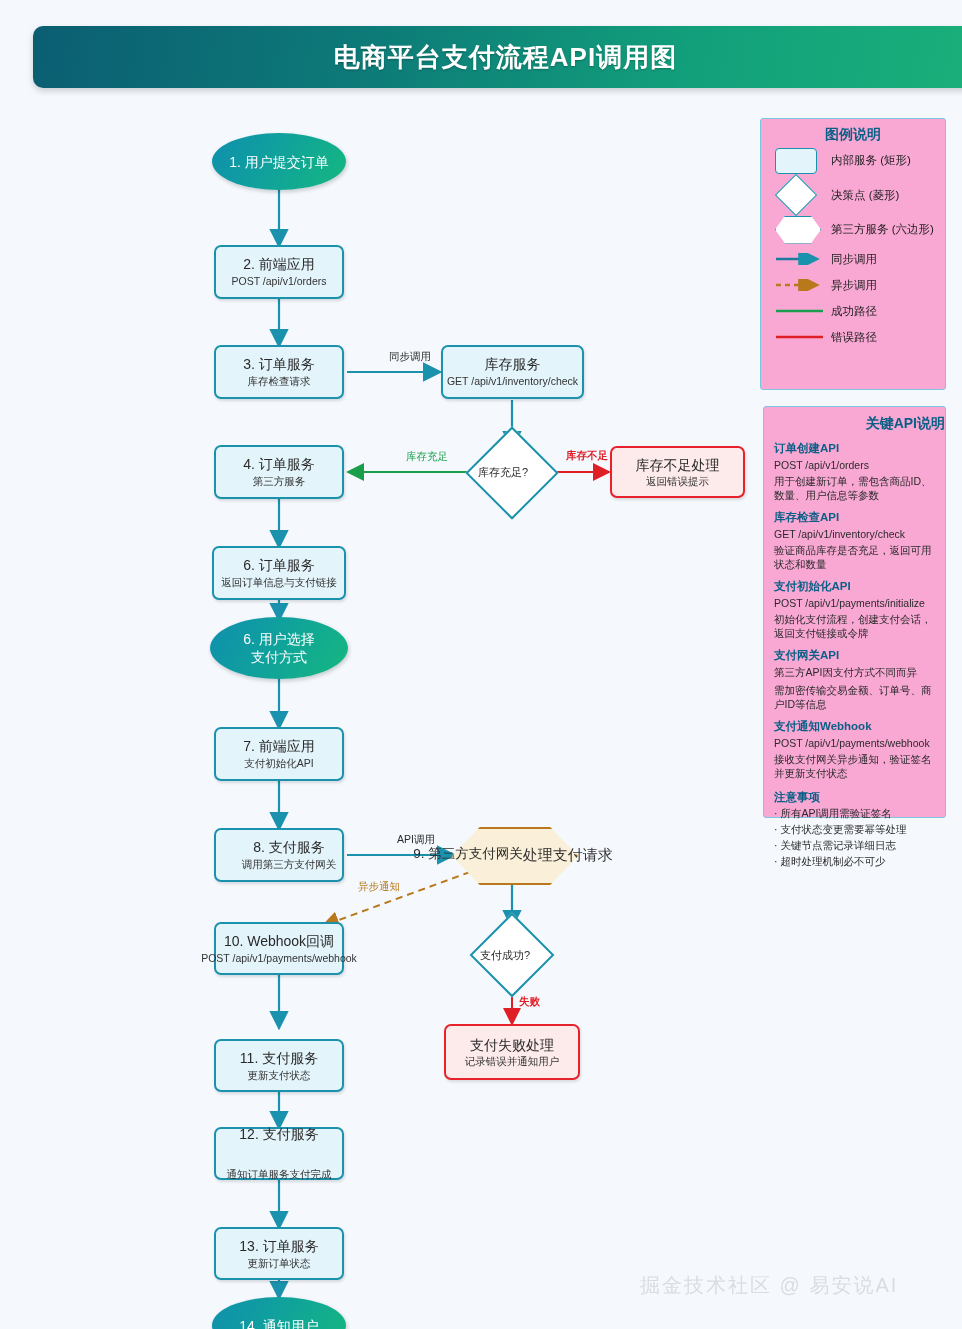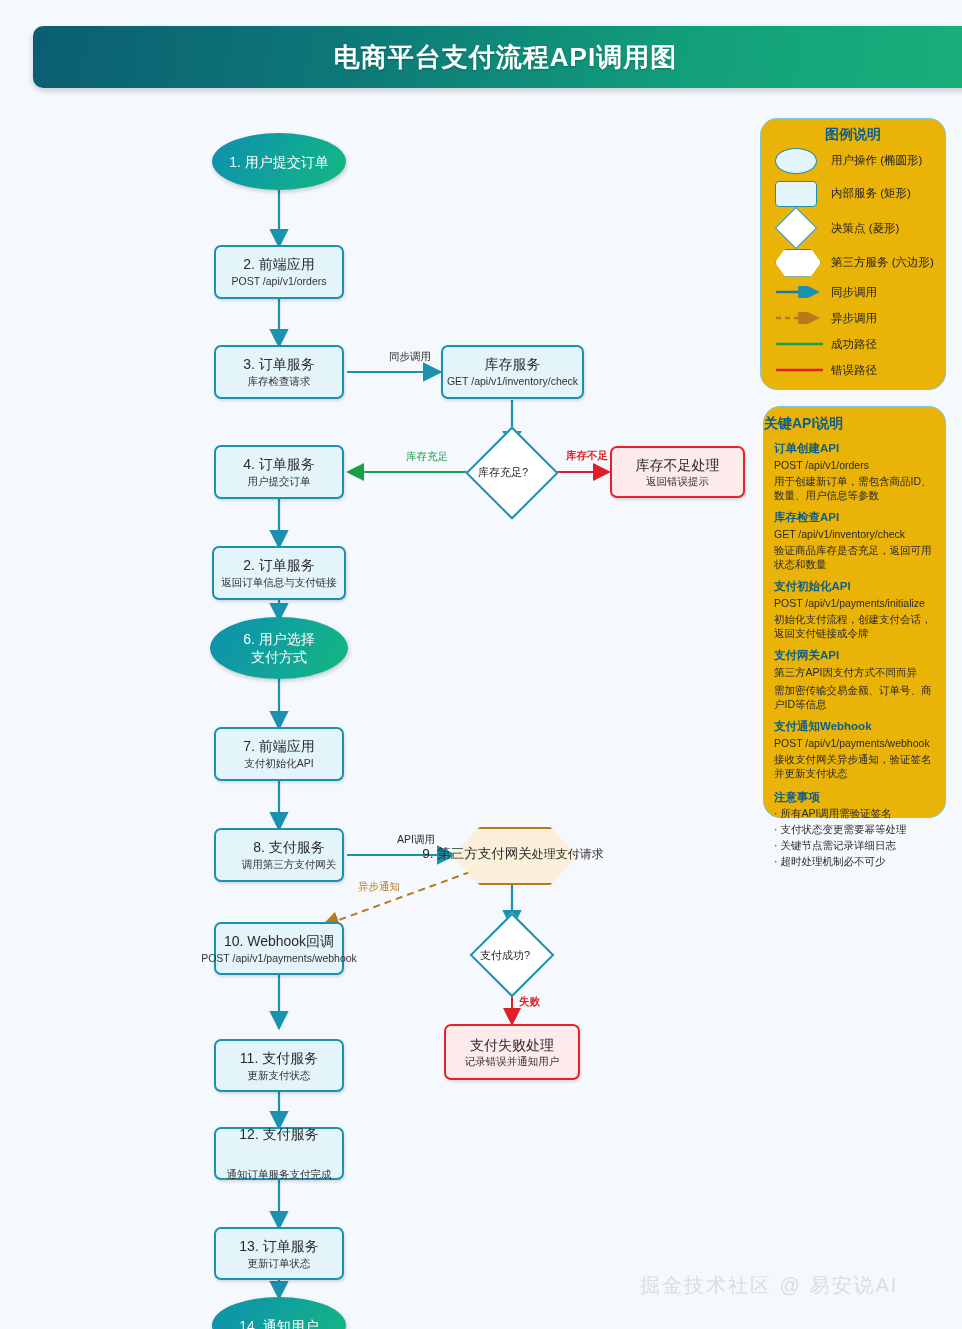--- a/index.html
+++ b/index.html
@@ -59,51 +59,51 @@
   .hexnode .hx{
     width:100%;height:100%;
     background:#faefd8;border:2px solid #b8791d;
     clip-path:polygon(22% 0%,78% 0%,100% 50%,78% 100%,22% 100%,0% 50%);
   }
   .hexnode .htxt{
     position:absolute;inset:0;display:flex;flex-direction:row;
     align-items:center;justify-content:center;white-space:nowrap;
   }
   .hexnode .l1{font-size:13.5px;color:#2a2a2a;line-height:16px;}
-  .hexnode .l2{font-size:12px;color:#333;line-height:13px;}
+  .hexnode .l2{font-size:15px;color:#333;line-height:13px;}
 
   
   .elabel{position:absolute;font-size:10.5px;white-space:nowrap;}
   .elabel.dark{color:#2a2a2a;}
   .elabel.green{color:#1a9e4b;}
   .elabel.red{color:#e01e26;font-weight:bold;}
   .elabel.orange{color:#b8791d;}
 
   
   .panel{
     position:absolute;box-sizing:border-box;
-    background:#eab308;border:1.5px solid #7fc5dc;border-radius:17px;
+    background:#f9a8d4;border:1.5px solid #7fc5dc;border-radius:3px;
   }
   .panel-title{
     text-align:center;font-size:14px;font-weight:bold;color:#0b5f86;
     margin-top:7px;
   }
   .legend-row{display:flex;align-items:center;height:33px;padding-left:14px;}
   .legend-sym{width:56px;display:flex;align-items:center;justify-content:flex-start;}
   .legend-txt{font-size:11.5px;color:#1d1d1d;white-space:nowrap;}
 
   .sym-ellipse{width:40px;height:24px;border-radius:50%;background:#e3f4fb;border:1.6px solid #1b92ad;}
   .sym-rect{width:40px;height:24px;border-radius:4px;background:#e3f4fb;border:1.6px solid #1b92ad;}
   .sym-hex{width:44px;height:26px;background:#ffffff;border:1.6px solid #1b92ad;
            clip-path:polygon(22% 0%,78% 0%,100% 50%,78% 100%,22% 100%,0% 50%);}
   .sym-dia{width:28px;height:28px;background:#ffffff;border:1.6px solid #1b92ad;transform:rotate(45deg);margin-left:6px;}
 
   
   .api-title{
-    text-align:left;font-size:14px;font-weight:bold;color:#0b5f86;
+    text-align:right;font-size:14px;font-weight:bold;color:#0b5f86;
     margin-top:8px;margin-bottom:4px;
   }
   .api-body{padding:0 10px;}
   .api-h{font-size:11.5px;font-weight:bold;color:#0b5f86;margin-top:8px;}
   .api-ep{font-size:10.5px;color:#2a2a2a;margin-top:3px;font-family:"Liberation Sans",sans-serif;}
   .api-d{font-size:10.5px;color:#2a2a2a;margin-top:3px;line-height:14px;}
   .note-h{font-size:11.5px;font-weight:bold;color:#0b5f86;margin-top:10px;}
   .note-i{font-size:10.5px;color:#2a2a2a;line-height:16px;}
 
   
@@ -199,25 +199,25 @@
     <div class="dlabel" style="left:-1px;top:25px;">库存充足?</div>
   </div>
 
   <div class="node errbox" style="left:610px;top:446px;width:135px;height:52px;">
     <div class="l1">库存不足处理</div>
     <div class="l2">返回错误提示</div>
   </div>
 
   <div class="node box" style="left:214px;top:445px;width:130px;height:54px;">
     <div class="l1">4. 订单服务</div>
-    <div class="l2">用户提交订单</div>
+    <div class="l2">第三方服务</div>
   </div>
 
   <div class="node box" style="left:212px;top:546px;width:134px;height:54px;">
-    <div class="l1">2. 订单服务</div>
+    <div class="l1">6. 订单服务</div>
     <div class="l2">返回订单信息与支付链接</div>
   </div>
 
   <div class="node ellipse" style="left:210px;top:617px;width:138px;height:62px;">
     <div class="l1">6. 用户选择</div>
     <div class="l1">支付方式</div>
   </div>
 
   <div class="node box" style="left:214px;top:727px;width:130px;height:54px;">
     <div class="l1">7. 前端应用</div>
@@ -274,26 +274,20 @@
   <div class="elabel dark" style="left:389px;top:350px;">同步调用</div>
   <div class="elabel green" style="left:406px;top:450px;">库存充足</div>
   <div class="elabel red" style="left:566px;top:449px;">库存不足</div>
   <div class="elabel dark" style="left:397px;top:833px;">API调用</div>
   <div class="elabel orange" style="left:358px;top:880px;">异步通知</div>
   <div class="elabel red" style="left:519px;top:995px;">失败</div>
 
   <div class="panel" style="left:760px;top:118px;width:186px;height:272px;">
     <div class="panel-title">图例说明</div>
 
-    <div class="legend-row">
-      <div class="legend-sym">
-          <div class="sym-ellipse"></div>
-        </div>
-      <div class="legend-txt">用户操作 (椭圆形)</div>
-    </div>
 
     <div class="legend-row">
       <div class="legend-sym">
           <div class="sym-rect"></div>
         </div>
       <div class="legend-txt">内部服务 (矩形)</div>
     </div>
 
     <div class="legend-row" style="height:36px;">
       <div class="legend-sym">

